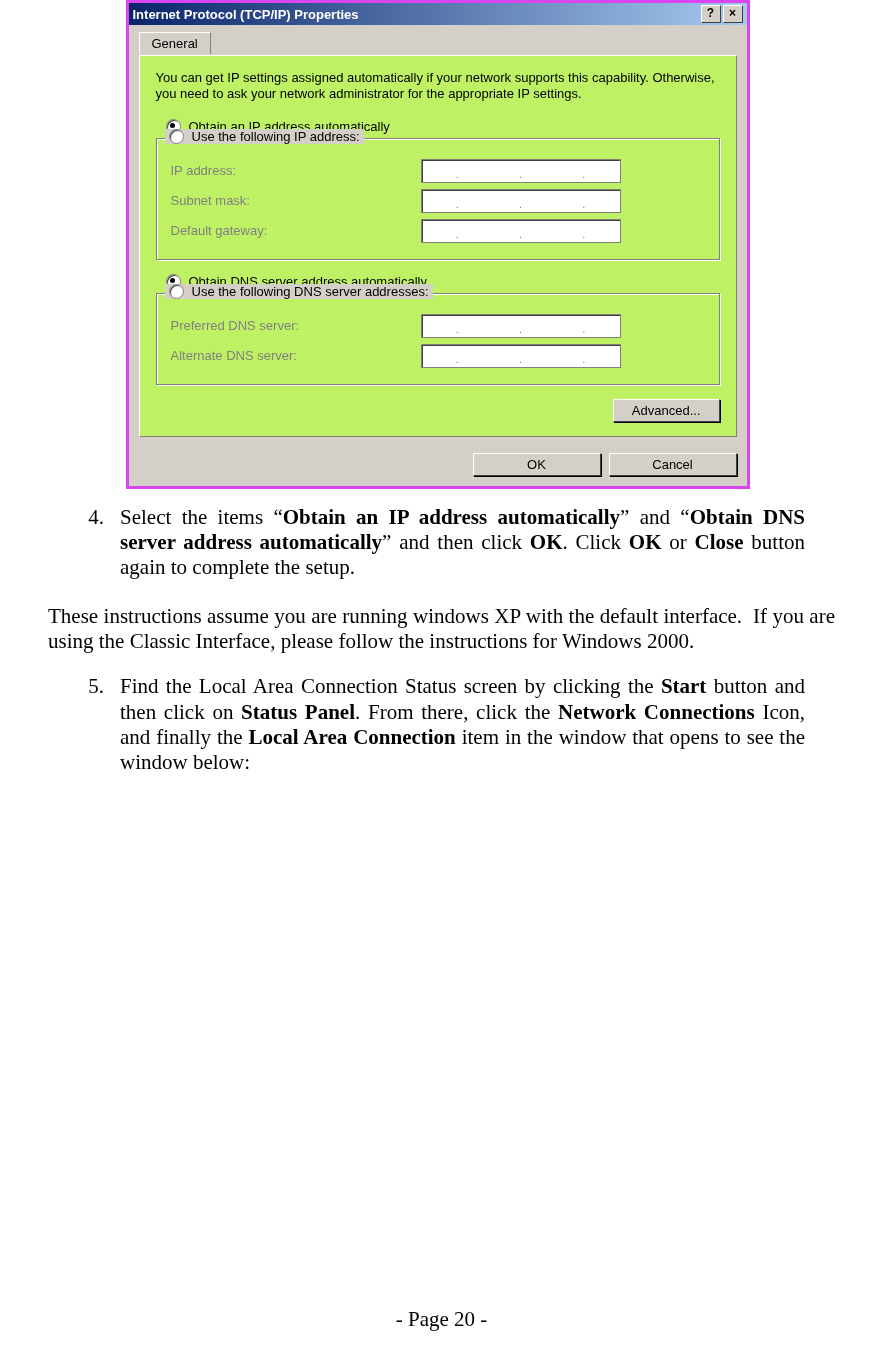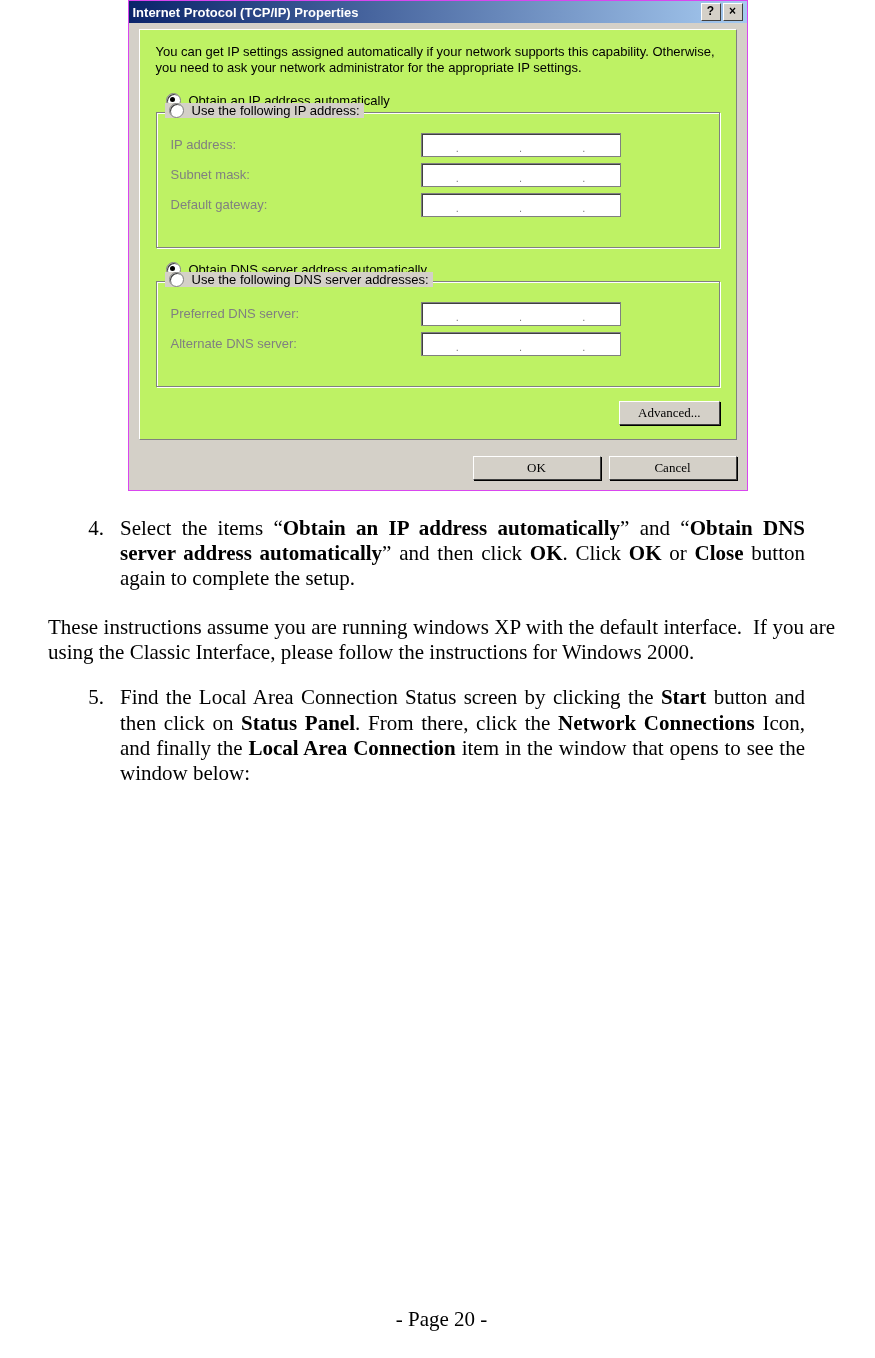--- a/index.html
+++ b/index.html
@@ -12,22 +12,22 @@
     position: relative;
     color: #000;
   }
   .page-wrap {
     padding: 0 40px 0 40px;
   }
 
   
   .dialog {
     width: 618px;
-    margin: 0 auto 25px auto;
-    border: 1px solid #d946ef;
+    margin: 0 auto 16px auto;
+    border: 3px solid #d946ef;
     background: #d4d0c8;
     font-family: Tahoma, "MS Sans Serif", Arial, sans-serif;
     font-size: 13px;
   }
   .titlebar {
     background: linear-gradient(to right, #0a246a, #a6caf0);
     color: #fff;
     padding: 3px 4px;
     display: flex;
     align-items: center;
@@ -113,21 +113,21 @@
     background: #000;
     border-radius: 50%;
     top: 3px;
     left: 3px;
   }
 
   .groupbox {
     border: 1px solid #808080;
     box-shadow: inset 1px 1px 0 #fff, 1px 1px 0 #fff;
     position: relative;
-    padding: 14px 14px 24px 14px;
+    padding: 14px 14px 10px 14px;
     margin: 2px 0 14px 0;
   }
   .groupbox .legend {
     position: absolute;
     top: -10px;
     left: 8px;
     background: #d4d0c8;
     padding: 0 4px;
     display: flex;
     align-items: center;
@@ -161,21 +161,21 @@
   }
   .ip-dot { flex:none; }
 
   .btn {
     background: #d4d0c8;
     border: 1px solid #fff;
     border-right-color: #404040;
     border-bottom-color: #404040;
     box-shadow: 1px 1px 0 #000;
     padding: 3px 18px;
-    font-family: Liberation Serif, serif;
+    font-family: Liberation Sans, sans-serif;
     font-size: 13px;
     text-align: center;
   }
   .adv-row {
     display: flex;
     justify-content: flex-end;
     margin-top: 10px;
   }
   .bottom-btns {
     display: flex;
@@ -234,20 +234,23 @@
 <div class="dialog">
   <div class="titlebar">
     <span class="titlebar-text">Internet Protocol (TCP/IP) Properties</span>
     <div class="titlebar-btns">
       <div class="tb-btn">?</div>
       <div class="tb-btn">×</div>
     </div>
   </div>
 
   <div class="dialog-body">
+    <div class="tabstrip">
+      <div class="tab">General</div>
+    </div>
     <div class="tabpanel">
       <div class="intro-text">You can get IP settings assigned automatically if your network supports this capability. Otherwise, you need to ask your network administrator for the appropriate IP settings.</div>
 
       <div class="radio-row">
         <span class="radio checked"></span>
         <span>Obtain an IP address automatically</span>
       </div>
 
       <div class="groupbox">
         <div class="legend">

